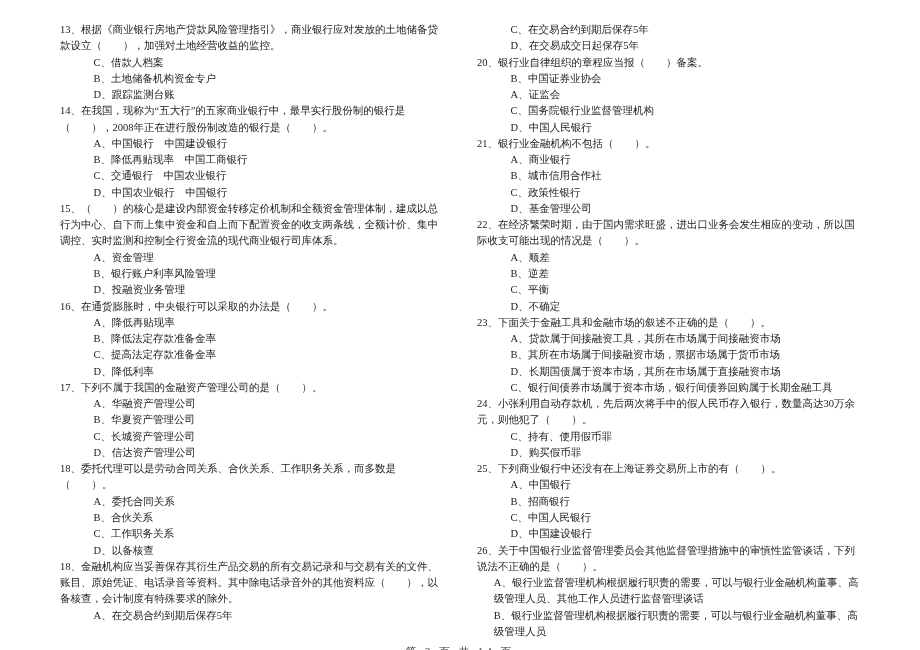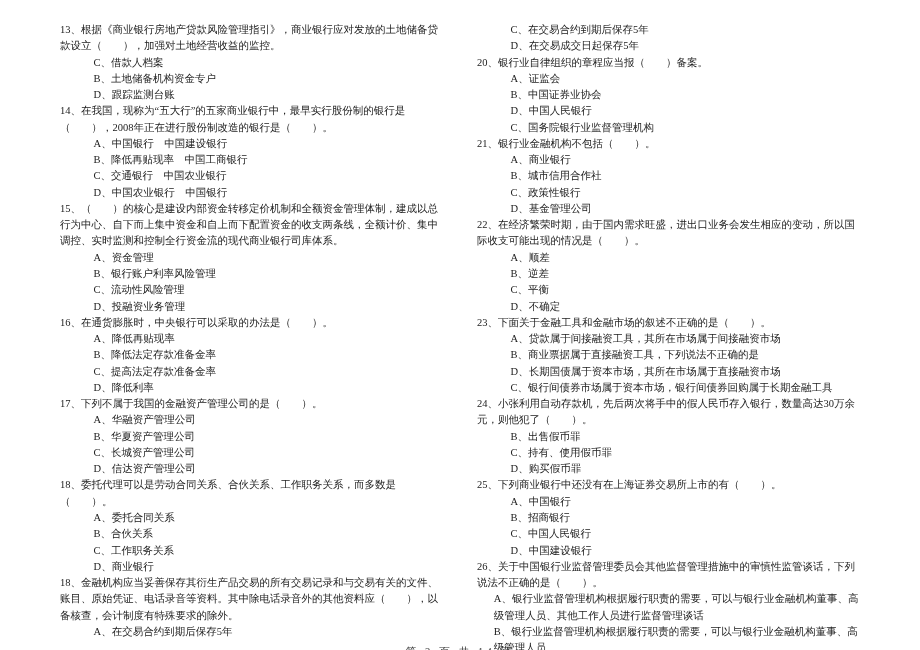--- a/index.html
+++ b/index.html
@@ -37,21 +37,20 @@
         <div class="opt">C、交通银行　中国农业银行</div>
         <div class="opt">D、中国农业银行　中国银行</div>
       </div>
     </div>
 
     <div class="q">
       <div class="stem">15、（　　）的核心是建设内部资金转移定价机制和全额资金管理体制，建成以总行为中心、自下而上集中资金和自上而下配置资金的收支两条线，全额计价、集中调控、实时监测和控制全行资金流的现代商业银行司库体系。</div>
       <div class="opts">
         <div class="opt">A、资金管理</div>
         <div class="opt">B、银行账户利率风险管理</div>
-        <div class="opt">C、流动性风险管理</div>
         <div class="opt">D、投融资业务管理</div>
       </div>
     </div>
 
     <div class="q">
       <div class="stem">16、在通货膨胀时，中央银行可以采取的办法是（　　）。</div>
       <div class="opts">
         <div class="opt">A、降低再贴现率</div>
         <div class="opt">B、降低法定存款准备金率</div>
         <div class="opt">C、提高法定存款准备金率</div>
@@ -68,21 +67,21 @@
         <div class="opt">D、信达资产管理公司</div>
       </div>
     </div>
 
     <div class="q">
       <div class="stem">18、委托代理可以是劳动合同关系、合伙关系、工作职务关系，而多数是（　　）。</div>
       <div class="opts">
         <div class="opt">A、委托合同关系</div>
         <div class="opt">B、合伙关系</div>
         <div class="opt">C、工作职务关系</div>
-        <div class="opt">D、商业银行</div>
+        <div class="opt">D、以备核查</div>
       </div>
     </div>
 
     <div class="q">
       <div class="stem">18、金融机构应当妥善保存其衍生产品交易的所有交易记录和与交易有关的文件、账目、原始凭证、电话录音等资料。其中除电话录音外的其他资料应（　　），以备核查，会计制度有特殊要求的除外。</div>
       <div class="opts">
         <div class="opt">A、在交易合约到期后保存5年</div>
 
       </div>
     </div>
@@ -94,24 +93,24 @@
     <div class="q">
       <div class="opts">
         <div class="opt">C、在交易合约到期后保存5年</div>
         <div class="opt">D、在交易成交日起保存5年</div>
       </div>
     </div>
 
     <div class="q">
       <div class="stem">20、银行业自律组织的章程应当报（　　）备案。</div>
       <div class="opts">
+        <div class="opt">B、中国证券业协会</div>
         <div class="opt">A、证监会</div>
-        <div class="opt">B、中国证券业协会</div>
+        <div class="opt">C、国务院银行业监督管理机构</div>
         <div class="opt">D、中国人民银行</div>
-        <div class="opt">C、国务院银行业监督管理机构</div>
       </div>
     </div>
 
     <div class="q">
       <div class="stem">21、银行业金融机构不包括（　　）。</div>
       <div class="opts">
         <div class="opt">A、商业银行</div>
         <div class="opt">B、城市信用合作社</div>
         <div class="opt">C、政策性银行</div>
         <div class="opt">D、基金管理公司</div>
@@ -125,30 +124,29 @@
         <div class="opt">B、逆差</div>
         <div class="opt">C、平衡</div>
         <div class="opt">D、不确定</div>
       </div>
     </div>
 
     <div class="q">
       <div class="stem">23、下面关于金融工具和金融市场的叙述不正确的是（　　）。</div>
       <div class="opts">
         <div class="opt">A、贷款属于间接融资工具，其所在市场属于间接融资市场</div>
-        <div class="opt">B、商业票据属于直接融资工具，下列说法不正确的是</div>
+        <div class="opt">B、其所在市场属于间接融资市场，票据市场属于货币市场</div>
         <div class="opt">D、长期国债属于资本市场，其所在市场属于直接融资市场</div>
         <div class="opt">C、银行间债券市场属于资本市场，银行间债券回购属于长期金融工具</div>
       </div>
     </div>
 
     <div class="q">
       <div class="stem">24、小张利用自动存款机，先后两次将手中的假人民币存入银行，数量高达30万余元，则他犯了（　　）。</div>
       <div class="opts">
-        <div class="opt">B、出售假币罪</div>
         <div class="opt">C、持有、使用假币罪</div>
         <div class="opt">D、购买假币罪</div>
       </div>
     </div>
 
     <div class="q">
       <div class="stem">25、下列商业银行中还没有在上海证券交易所上市的有（　　）。</div>
       <div class="opts">
         <div class="opt">A、中国银行</div>
         <div class="opt">B、招商银行</div>

